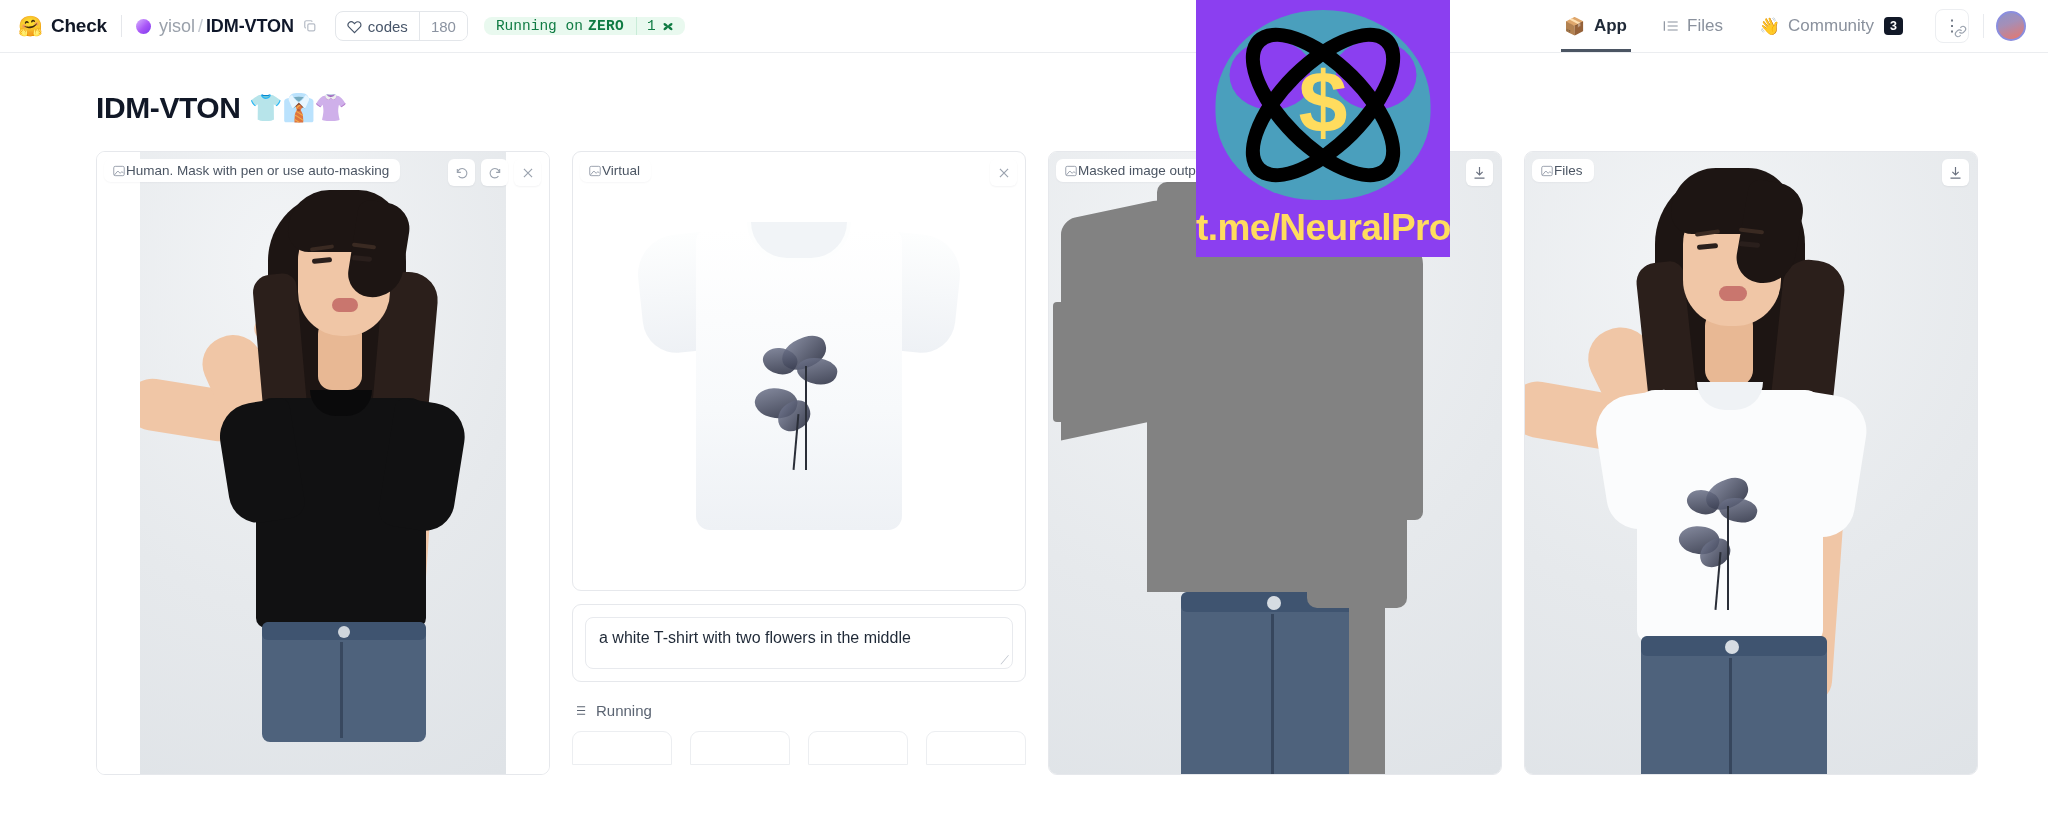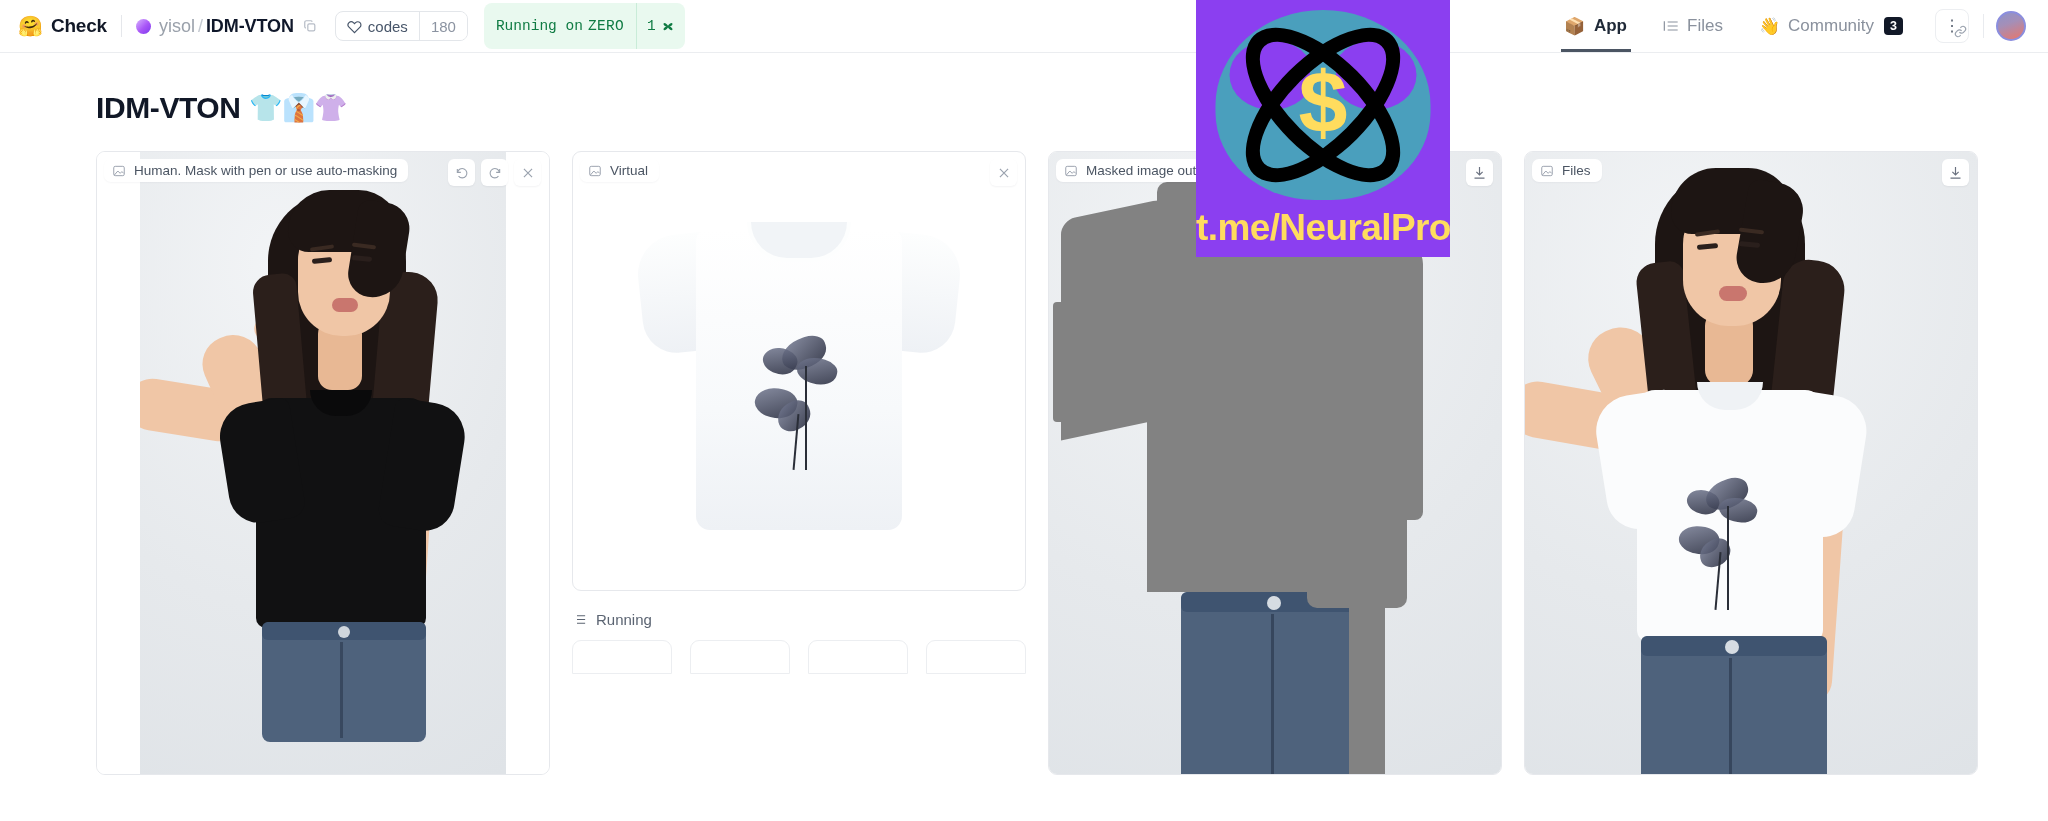--- a/index.html
+++ b/index.html
@@ -50,29 +50,29 @@
     display: flex; align-items: center; gap: 6px;
     padding: 0 11px; font-size: 15px; color: #475569; cursor:pointer;
   }
   .like-count {
     display: flex; align-items: center; padding: 0 11px;
     font-size: 15px; color: #8b93a1; border-left: 1px solid #e3e6ea;
     background: #fff;
   }
   .zero-group {
     display: flex; align-items: stretch;
-    border-radius: 8px; margin-left: 16px; height: 46px; overflow: hidden;
+    border-radius: 8px; margin-left: 16px; height: 18px; overflow: hidden;
     background: #e9f9ef;
   }
   .zero-txt {
     display: flex; align-items: center; padding: 0 12px;
     font-size: 14.5px; color: #0f7b43;
     font-family: "Liberation Mono", monospace;
   }
-  .zero-txt b { font-weight: 400; margin-left: 5px; letter-spacing: .3px;}
+  .zero-txt b { font-weight: 700; margin-left: 5px; letter-spacing: .3px;}
   .zero-count {
     display: flex; align-items: center; gap:5px; padding: 0 10px;
     font-size: 14.5px; color: #0f7b43; border-left: 1px solid #c9ecd8;
     font-family: "Liberation Mono", monospace;
   }
 
   .hdr-spacer { flex: 1 1 auto; }
 
   .nav-tabs { display: flex; align-items: center; gap: 0; height: 100%; }
   .nav-tab {
@@ -132,21 +132,21 @@
     background: #fff;
     overflow: hidden;
   }
   .panel-tall { height: 624px; }
   .panel-garment { height: 440px; }
 
   .panel-label {
     position: absolute; top: 7px; left: 7px; z-index: 3;
     background: #fff; border-radius: 7px;
     padding: 4px 11px 4px 8px;
-    display: flex; align-items: center; gap: 8px;
+    display: flex; align-items: center; 
     font-size: 13.5px; color: #4b5563;
     box-shadow: 0 1px 2px rgba(16,24,40,.04);
   }
   .panel-label .img-icon { color:#9ca3af; display:flex; }
 
   .panel-actions {
     position: absolute; top: 7px; right: 8px; z-index: 3;
     display: flex; gap: 6px;
   }
   .pbtn {
@@ -472,20 +472,26 @@
                 <div class="petal" style="left:4px;  top:56px; width:42px; height:30px; transform:rotate(14deg);"></div>
                 <div class="petal" style="left:26px; top:70px; width:34px; height:28px; transform:rotate(-24deg);"></div>
                 <div class="stem" style="left:54px; top:34px; height:104px;"></div>
                 <div class="stem" style="left:44px; top:82px; height:56px; transform:rotate(5deg);"></div>
               </div>
             </div>
           </div>
         </div>
       </div>
 
+      <div class="prompt-wrap">
+        <div class="prompt-box" placeholder="Description of garment ex) Short Sleeve Round Neck T-shirts">a white T-shirt with two flowers in the middle</div>
+        <div style="position:relative; height:0;">
+          <span class="resize-grip" style="top:-16px;">⟋</span>
+        </div>
+      </div>
 
       <div class="examples-row">
         <svg width="15" height="15" viewBox="0 0 24 24" fill="none" stroke="currentColor" stroke-width="1.8">
           <path d="M3 6h.01M3 12h.01M3 18h.01M8 6h13M8 12h13M8 18h13"></path>
         </svg>
         <span>Running</span>
       </div>
       <div class="ex-cards">
         <div class="ex-card"></div>
         <div class="ex-card"></div>

